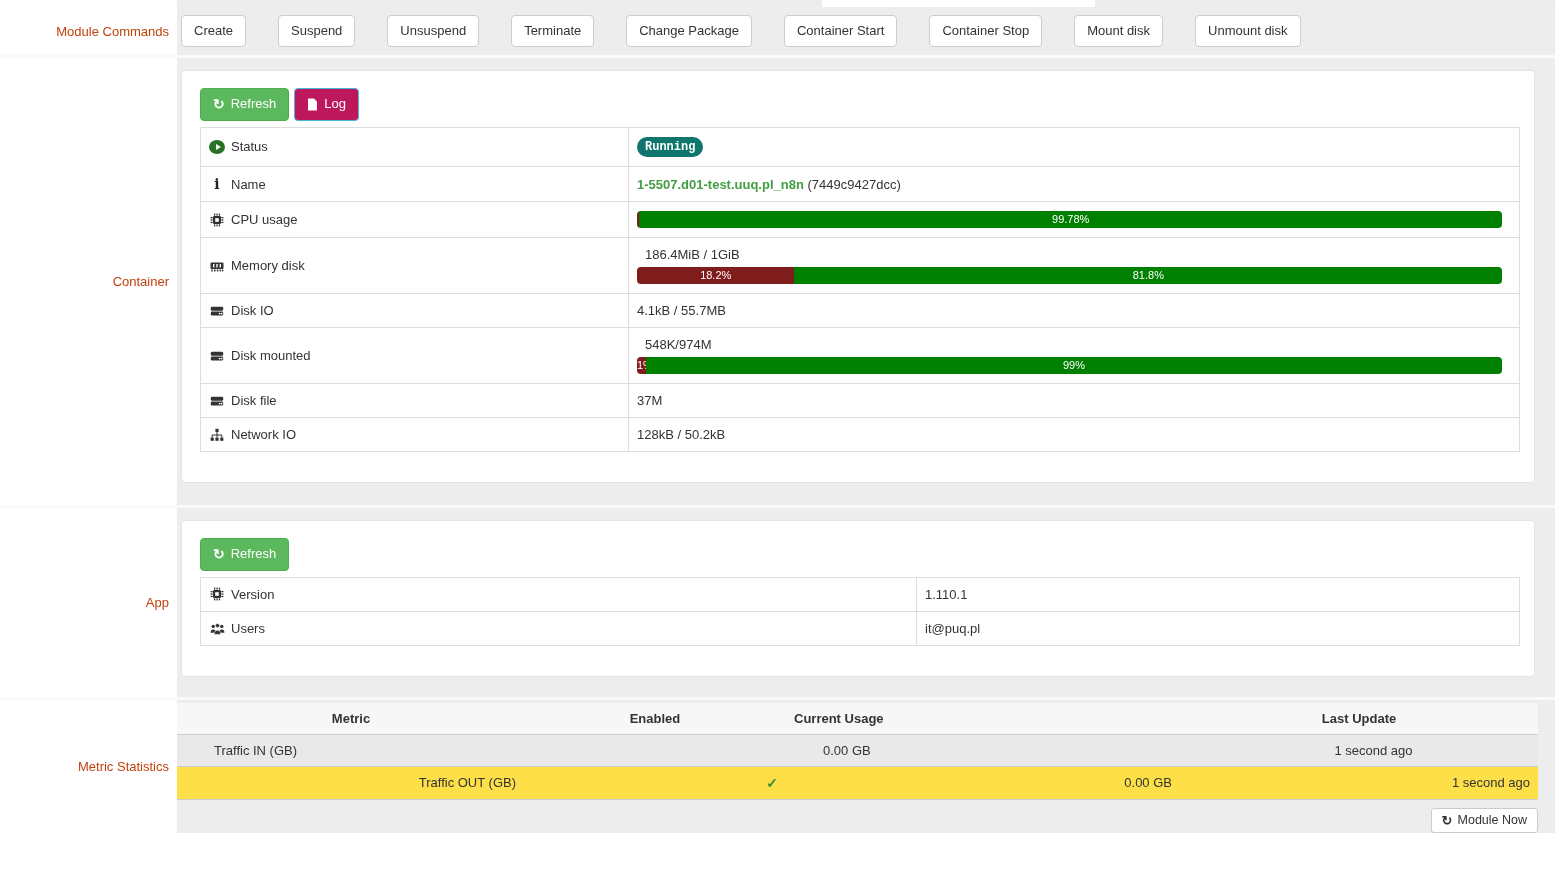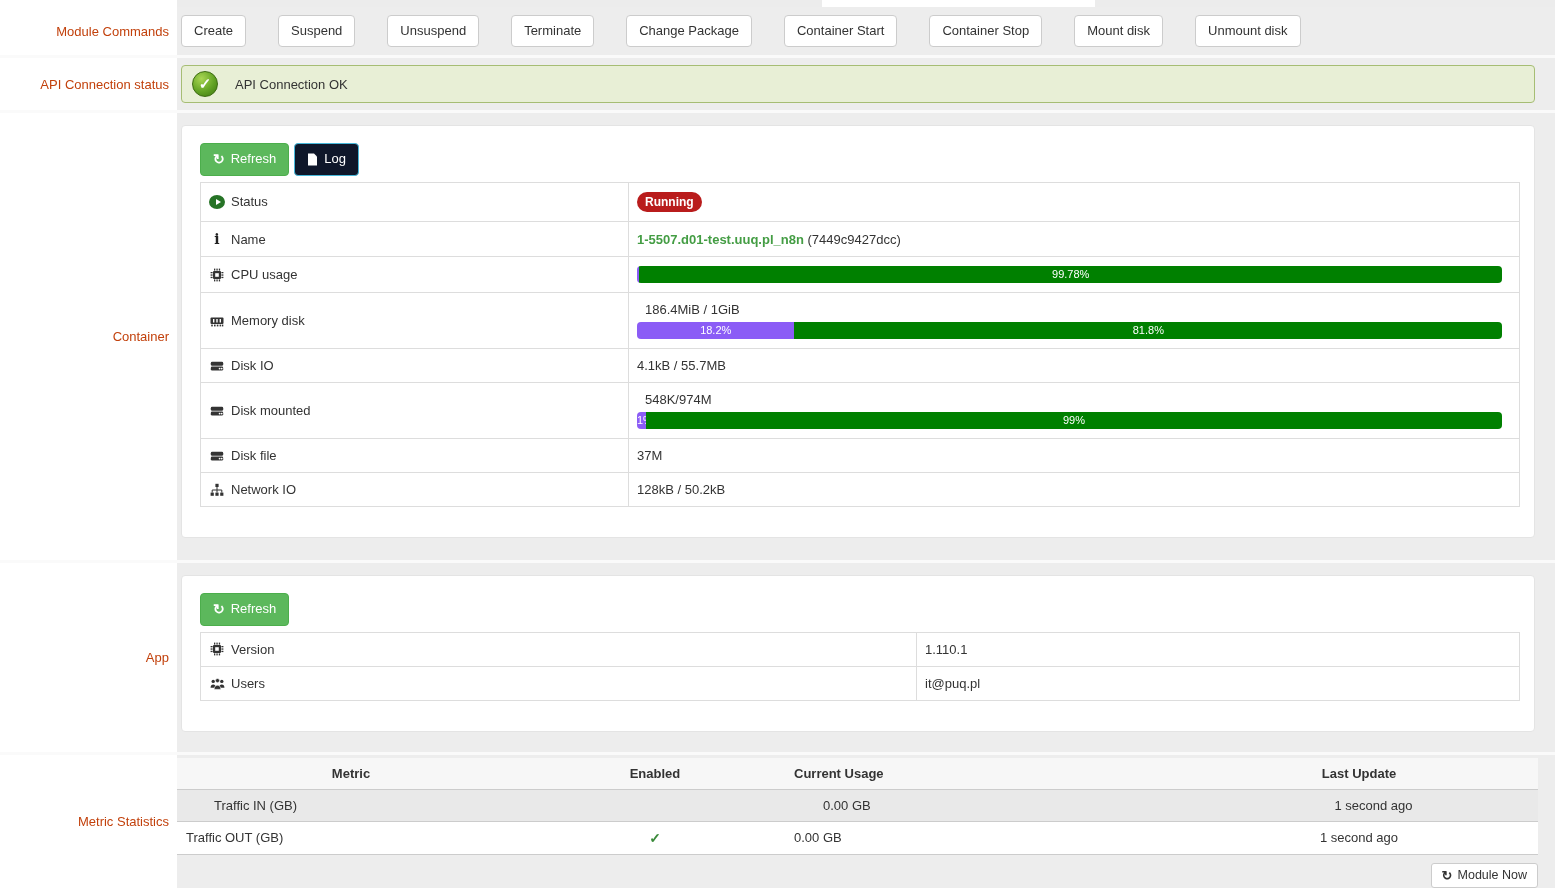--- a/index.html
+++ b/index.html
@@ -54,44 +54,44 @@
     padding: 17px 14px 30px 18px;
   }
   .btn-row { margin-bottom: 6px; display: flex; }
   .btn {
     border-radius: 4px; padding: 7px 12px; font-size: 13px; color: #fff;
     font-family: inherit; cursor: pointer; margin-right: 5px; line-height: 1.25;
     display: inline-flex; align-items: center;
   }
   .btn .bicon { margin-right: 6px; font-weight: bold; font-size: 14px; line-height: 1; }
   .btn-green { background: #5cb85c; border: 1px solid #4cae4c; }
-  .btn-blue  { background: #0f172a; border: 1px solid #46b8da; }
+  .btn-blue  { background: #be185d; border: 1px solid #46b8da; }
 
   table.info { width: 100%; border-collapse: collapse; background: #fff; }
   table.info td { border: 1px solid #ddd; padding: 9px 8px; vertical-align: middle; }
   table.info td.lab { width: 428px; }
   table.app-info td.lab { width: 716px; text-align: center; }
   .lab-inner { display: flex; align-items: center; }
   .ticon { width: 16px; display: inline-flex; justify-content: center; margin-right: 6px; flex: 0 0 16px; }
 
   .badge {
-    display: inline-block; background: #b91c1c; color: #fff; font-size: 12px;
-    font-weight: bold; padding: 2px 8px; border-radius: 10px; line-height: 1.4;
+    display: inline-block; background: #0f766e; color: #fff; font-size: 12px;
+    font-weight: bold; padding: 2px 8px; border-radius: 10px; line-height: 1.4; font-family: Liberation Mono, monospace;
   }
   .name-link { color: #449d44; font-weight: bold; }
 
   .pbar {
     display: flex; height: 17px; border-radius: 4px; overflow: hidden;
     width: 99%; background: #f5f5f5;
   }
   .pseg {
     height: 17px; color: #fff; font-size: 11px; line-height: 17px;
     text-align: center; overflow: hidden; white-space: nowrap;
   }
-  .pseg.red { background: #8b5cf6; }
+  .pseg.red { background: #7f1d1d; }
   .pseg.green { background: #008000; }
   .bar-toptext { margin-bottom: 5px; margin-left: 8px; }
 
   .play-icon {
     width: 14px; height: 14px; border-radius: 50%; background: #267326;
     display: inline-flex; align-items: center; justify-content: center;
   }
   .play-icon i {
     display: block; width: 0; height: 0; margin-left: 2px;
     border-left: 5px solid #fff; border-top: 3.5px solid transparent; border-bottom: 3.5px solid transparent;
@@ -105,21 +105,21 @@
     font-weight: bold; color: #333; background: #f7f7f7;
     padding: 8px; border-bottom: 1px solid #ccc; font-size: 13px;
   }
   table.metric td { padding: 8px; font-size: 13px; border-bottom: 1px solid #ccc; }
   table.metric .c1 { text-align: left; padding-left: 9px; width: 347px; }
   table.metric th.c1 { text-align: center; }
   table.metric .c2 { text-align: center; width: 262px; }
   table.metric .c3 { text-align: left; width: 394px; }
   table.metric .c4 { text-align: center; }
   table.metric tr.r-odd td { background: #e9e9e9; padding-left: 37px; }
-  table.metric tr.r-even td { background: #ffffff; }
+  table.metric tr.r-even td { background: #fde047; text-align: right; }
   .check-glyph { color: #3a8a3a; font-weight: bold; font-size: 14px; }
   .refresh-now-row { text-align: right; padding: 8px 0 0 0; }
   .btn-refresh-now {
     background: #fff; border: 1px solid #ccc; border-radius: 3px;
     padding: 4px 10px; font-size: 12.5px; color: #333; font-family: inherit; cursor: pointer;
     display: inline-flex; align-items: center;
   }
   .btn-refresh-now .bicon { margin-right: 5px; font-weight: bold; font-size: 13px; }
   svg.fa { display: block; }
 </style>
@@ -143,31 +143,20 @@
         <button class="cmd-btn">Terminate</button>
         <button class="cmd-btn">Change Package</button>
         <button class="cmd-btn">Container Start</button>
         <button class="cmd-btn">Container Stop</button>
         <button class="cmd-btn">Mount disk</button>
         <button class="cmd-btn">Unmount disk</button>
       </div>
     </div>
   </div>
 
-  <div class="form-row">
-    <div class="row-label">API Connection status</div>
-    <div class="row-content">
-      <div class="api-wrap">
-        <div class="api-banner">
-          <span class="api-check">✓</span>
-          <span class="api-text">API Connection OK</span>
-        </div>
-      </div>
-    </div>
-  </div>
 
   <div class="form-row">
     <div class="row-label">Container</div>
     <div class="row-content">
       <div class="panel-wrap">
         <div class="panel">
           <div class="btn-row">
             <button class="btn btn-green">
               <span class="bicon">↻</span>
               <span>Refresh</span>

